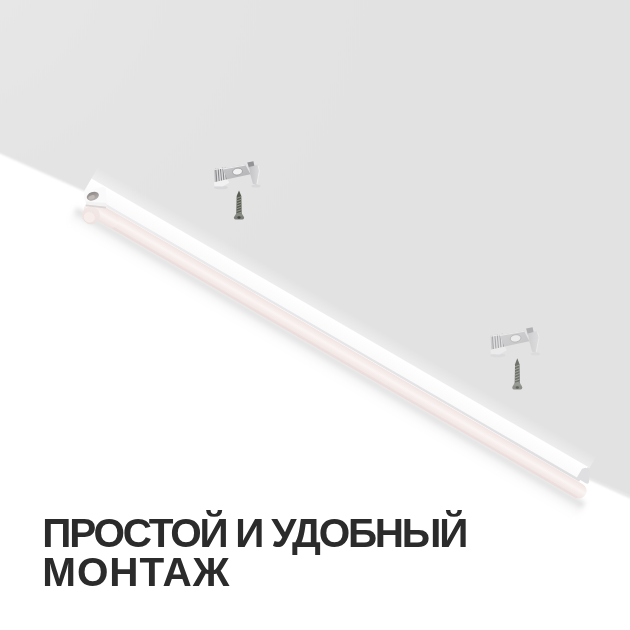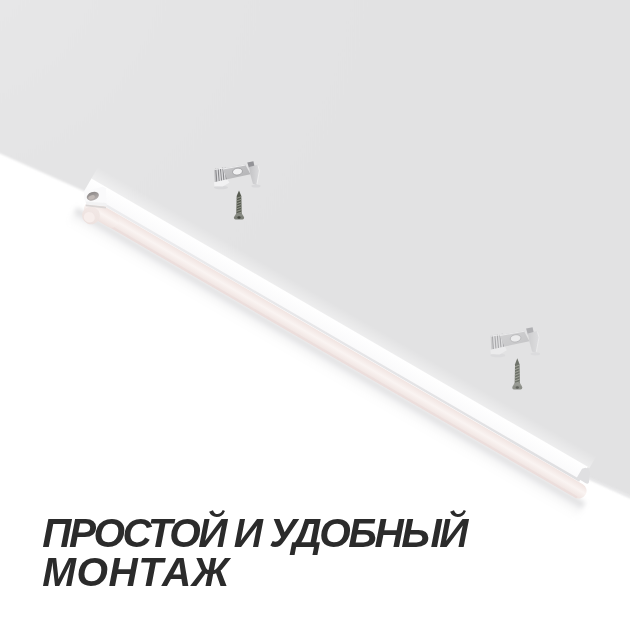--- a/index.html
+++ b/index.html
@@ -1,17 +1,17 @@
 <!DOCTYPE html>
 <html><head>
 <meta charset="utf-8">
 <style>
   html,body{margin:0;padding:0;}
   #stage{position:relative;width:630px;height:630px;background:#ffffff;overflow:hidden;
-         font-family:"Liberation Sans", sans-serif;font-style:italic;}
+         font-family:"Liberation Sans", sans-serif;}
 </style>
 </head>
 <body>
 <div id="stage">
 <svg width="630" height="630" viewBox="0 0 630 630" xmlns="http://www.w3.org/2000/svg">
   <defs>
     <radialGradient id="panelLight" cx="-60" cy="-60" r="460" gradientUnits="userSpaceOnUse">
       <stop offset="0" stop-color="#e8e8e9"></stop>
       <stop offset="0.55" stop-color="#e4e4e5"></stop>
       <stop offset="1" stop-color="#e2e2e3"></stop>

